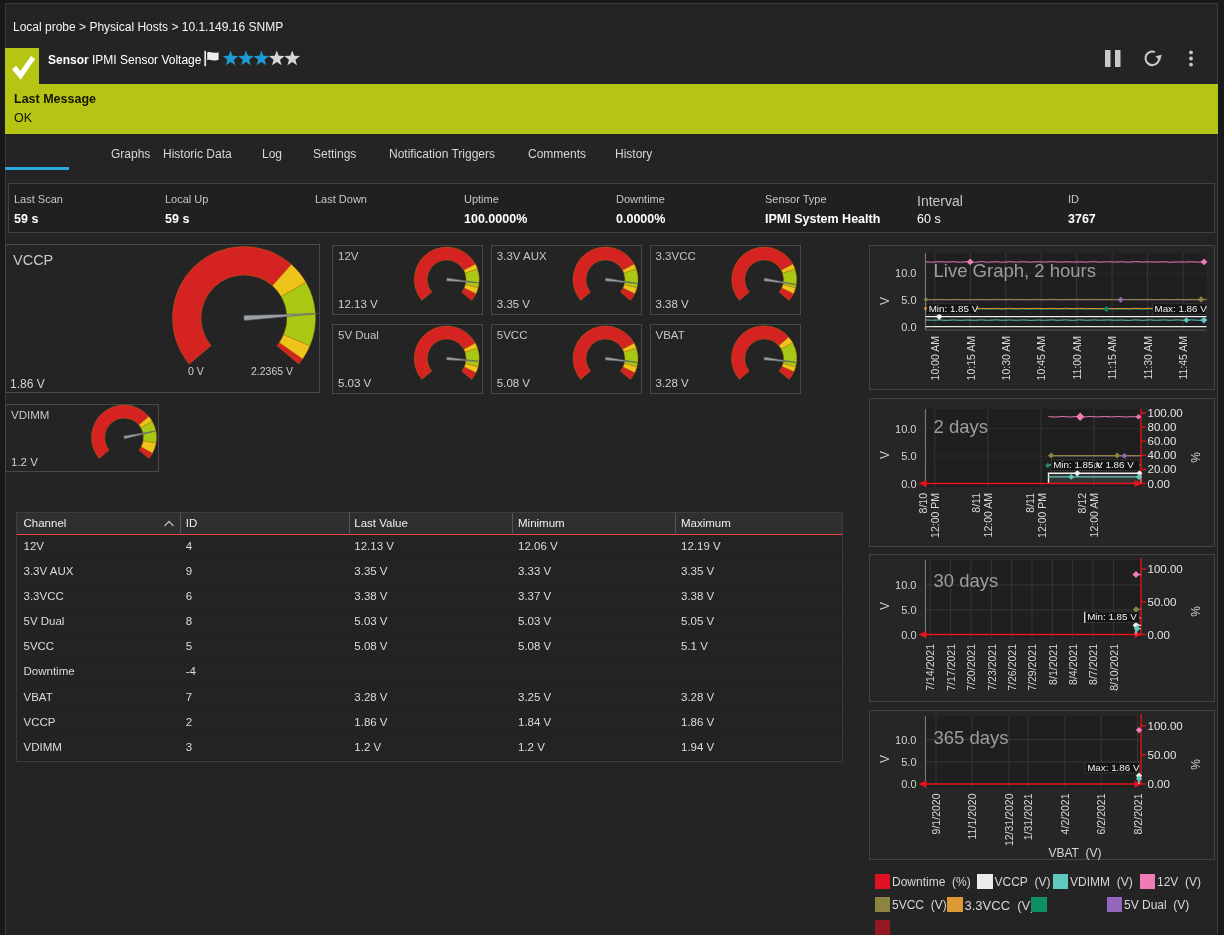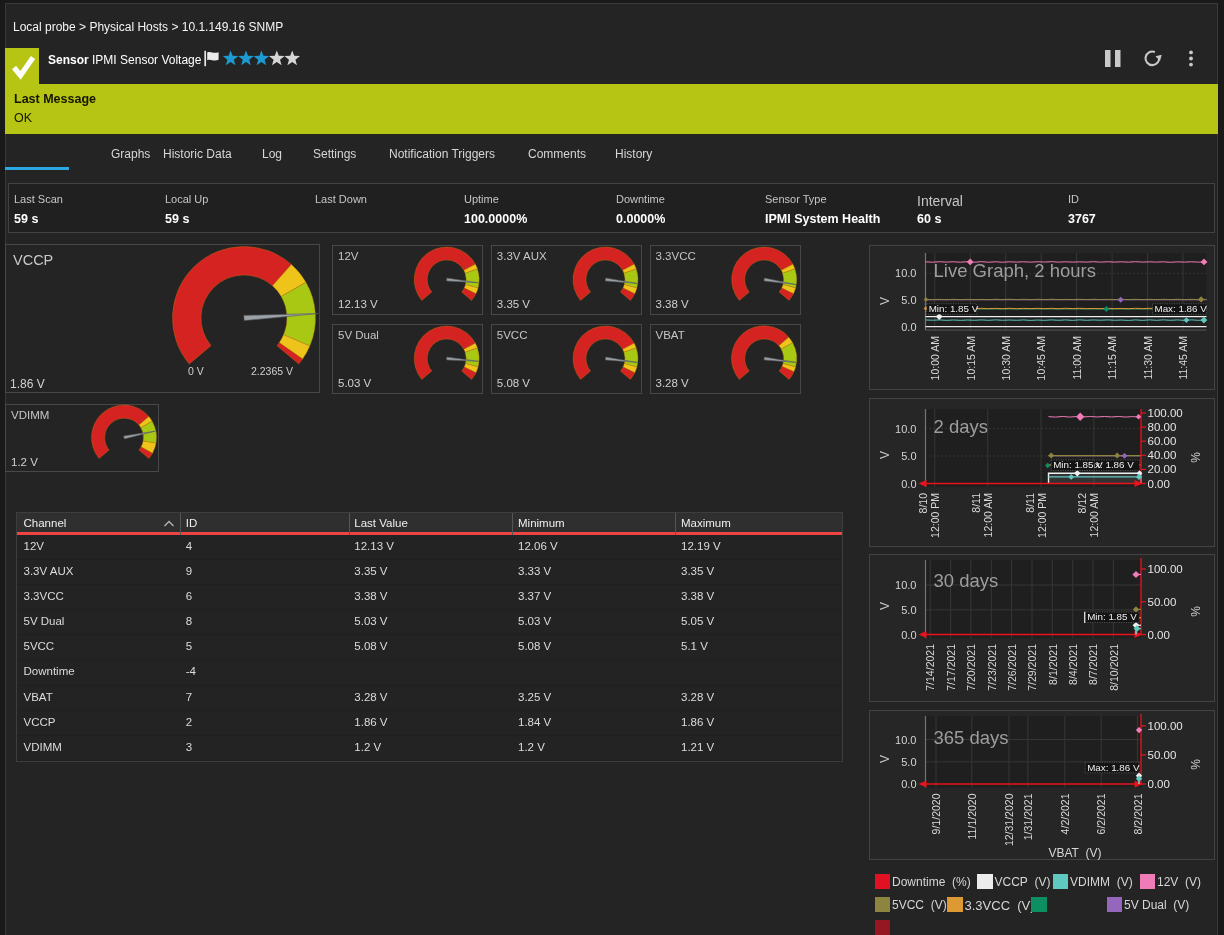--- a/index.html
+++ b/index.html
@@ -54,21 +54,21 @@
 <div class="abs" style="left:165px;top:193px;font-size:11px;color:#c6c6c6;">Local Up</div>
 <div class="abs" style="left:165px;top:212px;font-size:12.5px;font-weight:bold;color:#fff;">59 s</div>
 <div class="abs" style="left:315px;top:193px;font-size:11px;color:#c6c6c6;">Last Down</div>
 <div class="abs" style="left:464px;top:193px;font-size:11px;color:#c6c6c6;">Uptime</div>
 <div class="abs" style="left:464px;top:212px;font-size:12.5px;font-weight:bold;color:#fff;">100.0000%</div>
 <div class="abs" style="left:616px;top:193px;font-size:11px;color:#c6c6c6;">Downtime</div>
 <div class="abs" style="left:616px;top:212px;font-size:12.5px;font-weight:bold;color:#fff;">0.0000%</div>
 <div class="abs" style="left:765px;top:193px;font-size:11px;color:#c6c6c6;">Sensor Type</div>
 <div class="abs" style="left:765px;top:212px;font-size:12.5px;font-weight:bold;color:#fff;">IPMI System Health</div>
 <div class="abs" style="left:917px;top:193px;font-size:14px;color:#c6c6c6;">Interval</div>
-<div class="abs" style="left:917px;top:212px;font-size:12.5px;font-weight:bold;color:#fff;">60 s</div>
+<div class="abs" style="left:917px;top:212px;font-size:12.5px;font-weight:normal;color:#fff;">60 s</div>
 <div class="abs" style="left:1068px;top:193px;font-size:11px;color:#c6c6c6;">ID</div>
 <div class="abs" style="left:1068px;top:212px;font-size:12.5px;font-weight:bold;color:#fff;">3767</div>
 <div class="panel" style="left:5px;top:244px;width:315px;height:148.5px;"></div>
 <div class="abs" style="left:13px;top:252px;font-size:14.5px;color:#c9c9c9;">VCCP</div>
 <div class="abs" style="left:10px;top:377px;font-size:12px;color:#d2d2d2;">1.86 V</div>
 <div class="panel" style="left:332px;top:244.5px;width:151px;height:70px;"></div>
 <div class="abs" style="left:338px;top:249.5px;font-size:11.5px;color:#c6c6c6;">12V</div>
 <div class="abs" style="left:338px;top:297.5px;font-size:11.5px;color:#d0d0d0;">12.13 V</div>
 <div class="panel" style="left:490.8px;top:244.5px;width:151px;height:70px;"></div>
 <div class="abs" style="left:496.8px;top:249.5px;font-size:11.5px;color:#c6c6c6;">3.3V AUX</div>
@@ -134,21 +134,21 @@
 <path d="M793.89 371.72 A32.5 32.5 0 0 1 789.10 379.39 L779.14 371.03 A19.5 19.5 0 0 0 782.01 366.43 Z" fill="#d42320" stroke="#c07a10" stroke-width="0.5" stroke-opacity="0.75"></path>
 <polygon points="796.0,362.4 764.4,357.1 764.0,359.9" fill="#9da2a6" stroke="#51565c" stroke-width="0.6"></polygon>
 <path d="M99.10 458.39 A32.5 32.5 0 0 1 148.90 416.61 L138.94 424.97 A19.5 19.5 0 0 0 109.06 450.03 Z" fill="#d42320" stroke="#c07a10" stroke-width="0.5" stroke-opacity="0.75"></path>
 <path d="M148.90 416.61 A32.5 32.5 0 0 1 152.15 421.25 L140.89 427.75 A19.5 19.5 0 0 0 138.94 424.97 Z" fill="#eec31a" stroke="#c07a10" stroke-width="0.5" stroke-opacity="0.75"></path>
 <path d="M152.15 421.25 A32.5 32.5 0 0 1 156.01 443.14 L143.20 440.89 A19.5 19.5 0 0 0 140.89 427.75 Z" fill="#a8c813" stroke="#c07a10" stroke-width="0.5" stroke-opacity="0.75"></path>
 <path d="M156.01 443.14 A32.5 32.5 0 0 1 152.43 453.26 L141.06 446.95 A19.5 19.5 0 0 0 143.20 440.89 Z" fill="#eec31a" stroke="#c07a10" stroke-width="0.5" stroke-opacity="0.75"></path>
 <path d="M152.43 453.26 A32.5 32.5 0 0 1 148.90 458.39 L138.94 450.03 A19.5 19.5 0 0 0 141.06 446.95 Z" fill="#d42320" stroke="#c07a10" stroke-width="0.5" stroke-opacity="0.75"></path>
 <polygon points="155.4,431.1 123.7,436.1 124.3,438.9" fill="#9da2a6" stroke="#51565c" stroke-width="0.6"></polygon>
 </svg>
 <div class="abs" style="left:16px;top:511.5px;width:827px;border:1px solid #3e3e3e;background:#232323;">
-    <div style="position:relative;height:22px;background:#2f2f2f;border-bottom:3px solid #ef4444;">
+    <div style="position:relative;height:22px;background:#2f2f2f;border-bottom:1px solid #ef4444;">
       <div class="abs" style="left:6.5px;top:4px;font-size:11.5px;color:#efefef;">Channel</div>
       <svg class="abs" style="left:146px;top:7px;" width="12" height="8" viewBox="0 0 12 8">
         <polyline points="1.5,6 6,1.5 10.5,6" fill="none" stroke="#b5b5b5" stroke-width="1.3"></polyline>
       </svg>
       <div class="abs" style="left:168.7px;top:4px;font-size:11.5px;color:#efefef;">ID</div>
       <div class="abs" style="left:337.3px;top:4px;font-size:11.5px;color:#efefef;">Last Value</div>
       <div class="abs" style="left:501px;top:4px;font-size:11.5px;color:#efefef;">Minimum</div>
       <div class="abs" style="left:664px;top:4px;font-size:11.5px;color:#efefef;">Maximum</div>
       <div class="abs" style="left:163px;top:0;width:1px;height:22px;background:#555;"></div>
       <div class="abs" style="left:331.7px;top:0;width:1px;height:22px;background:#555;"></div>
@@ -206,21 +206,21 @@
 <div class="abs" style="left:168.7px;top:5px;font-size:11.5px;color:#dcdcdc;">2</div>
 <div class="abs" style="left:337.3px;top:5px;font-size:11.5px;color:#dcdcdc;">1.86 V</div>
 <div class="abs" style="left:501px;top:5px;font-size:11.5px;color:#dcdcdc;text-align:right;">1.84 V</div>
 <div class="abs" style="left:664px;top:5px;font-size:11.5px;color:#dcdcdc;">1.86 V</div>
 </div>
 <div style="position:relative;height:25.2px;border-bottom:1px solid #1f1f1f;">
 <div class="abs" style="left:6.5px;top:5px;font-size:11.5px;color:#dcdcdc;">VDIMM</div>
 <div class="abs" style="left:168.7px;top:5px;font-size:11.5px;color:#dcdcdc;">3</div>
 <div class="abs" style="left:337.3px;top:5px;font-size:11.5px;color:#dcdcdc;">1.2 V</div>
 <div class="abs" style="left:501px;top:5px;font-size:11.5px;color:#dcdcdc;">1.2 V</div>
-<div class="abs" style="left:664px;top:5px;font-size:11.5px;color:#dcdcdc;">1.21 V</div>
+<div class="abs" style="left:664px;top:5px;font-size:11.5px;color:#dcdcdc;">1.94 V</div>
 </div>
 </div>
 <div class="gpanel" style="left:868.5px;top:245px;width:346.5px;height:145px;"></div>
 <svg class="abs" style="left:869.5px;top:246px;" width="344.5" height="143" viewBox="869.5 246 344.5 143">
     <rect x="925" y="253" width="281" height="77.0" fill="#1f1f1f"></rect>
     <line x1="934.3" y1="253.00" x2="934.3" y2="330.00" stroke="#373737" stroke-width="1"></line>
     <line x1="969.8" y1="253.00" x2="969.8" y2="330.00" stroke="#373737" stroke-width="1"></line>
     <line x1="1005.2" y1="253.00" x2="1005.2" y2="330.00" stroke="#373737" stroke-width="1"></line>
     <line x1="1040.7" y1="253.00" x2="1040.7" y2="330.00" stroke="#373737" stroke-width="1"></line>
     <line x1="1076.1" y1="253.00" x2="1076.1" y2="330.00" stroke="#373737" stroke-width="1"></line>

